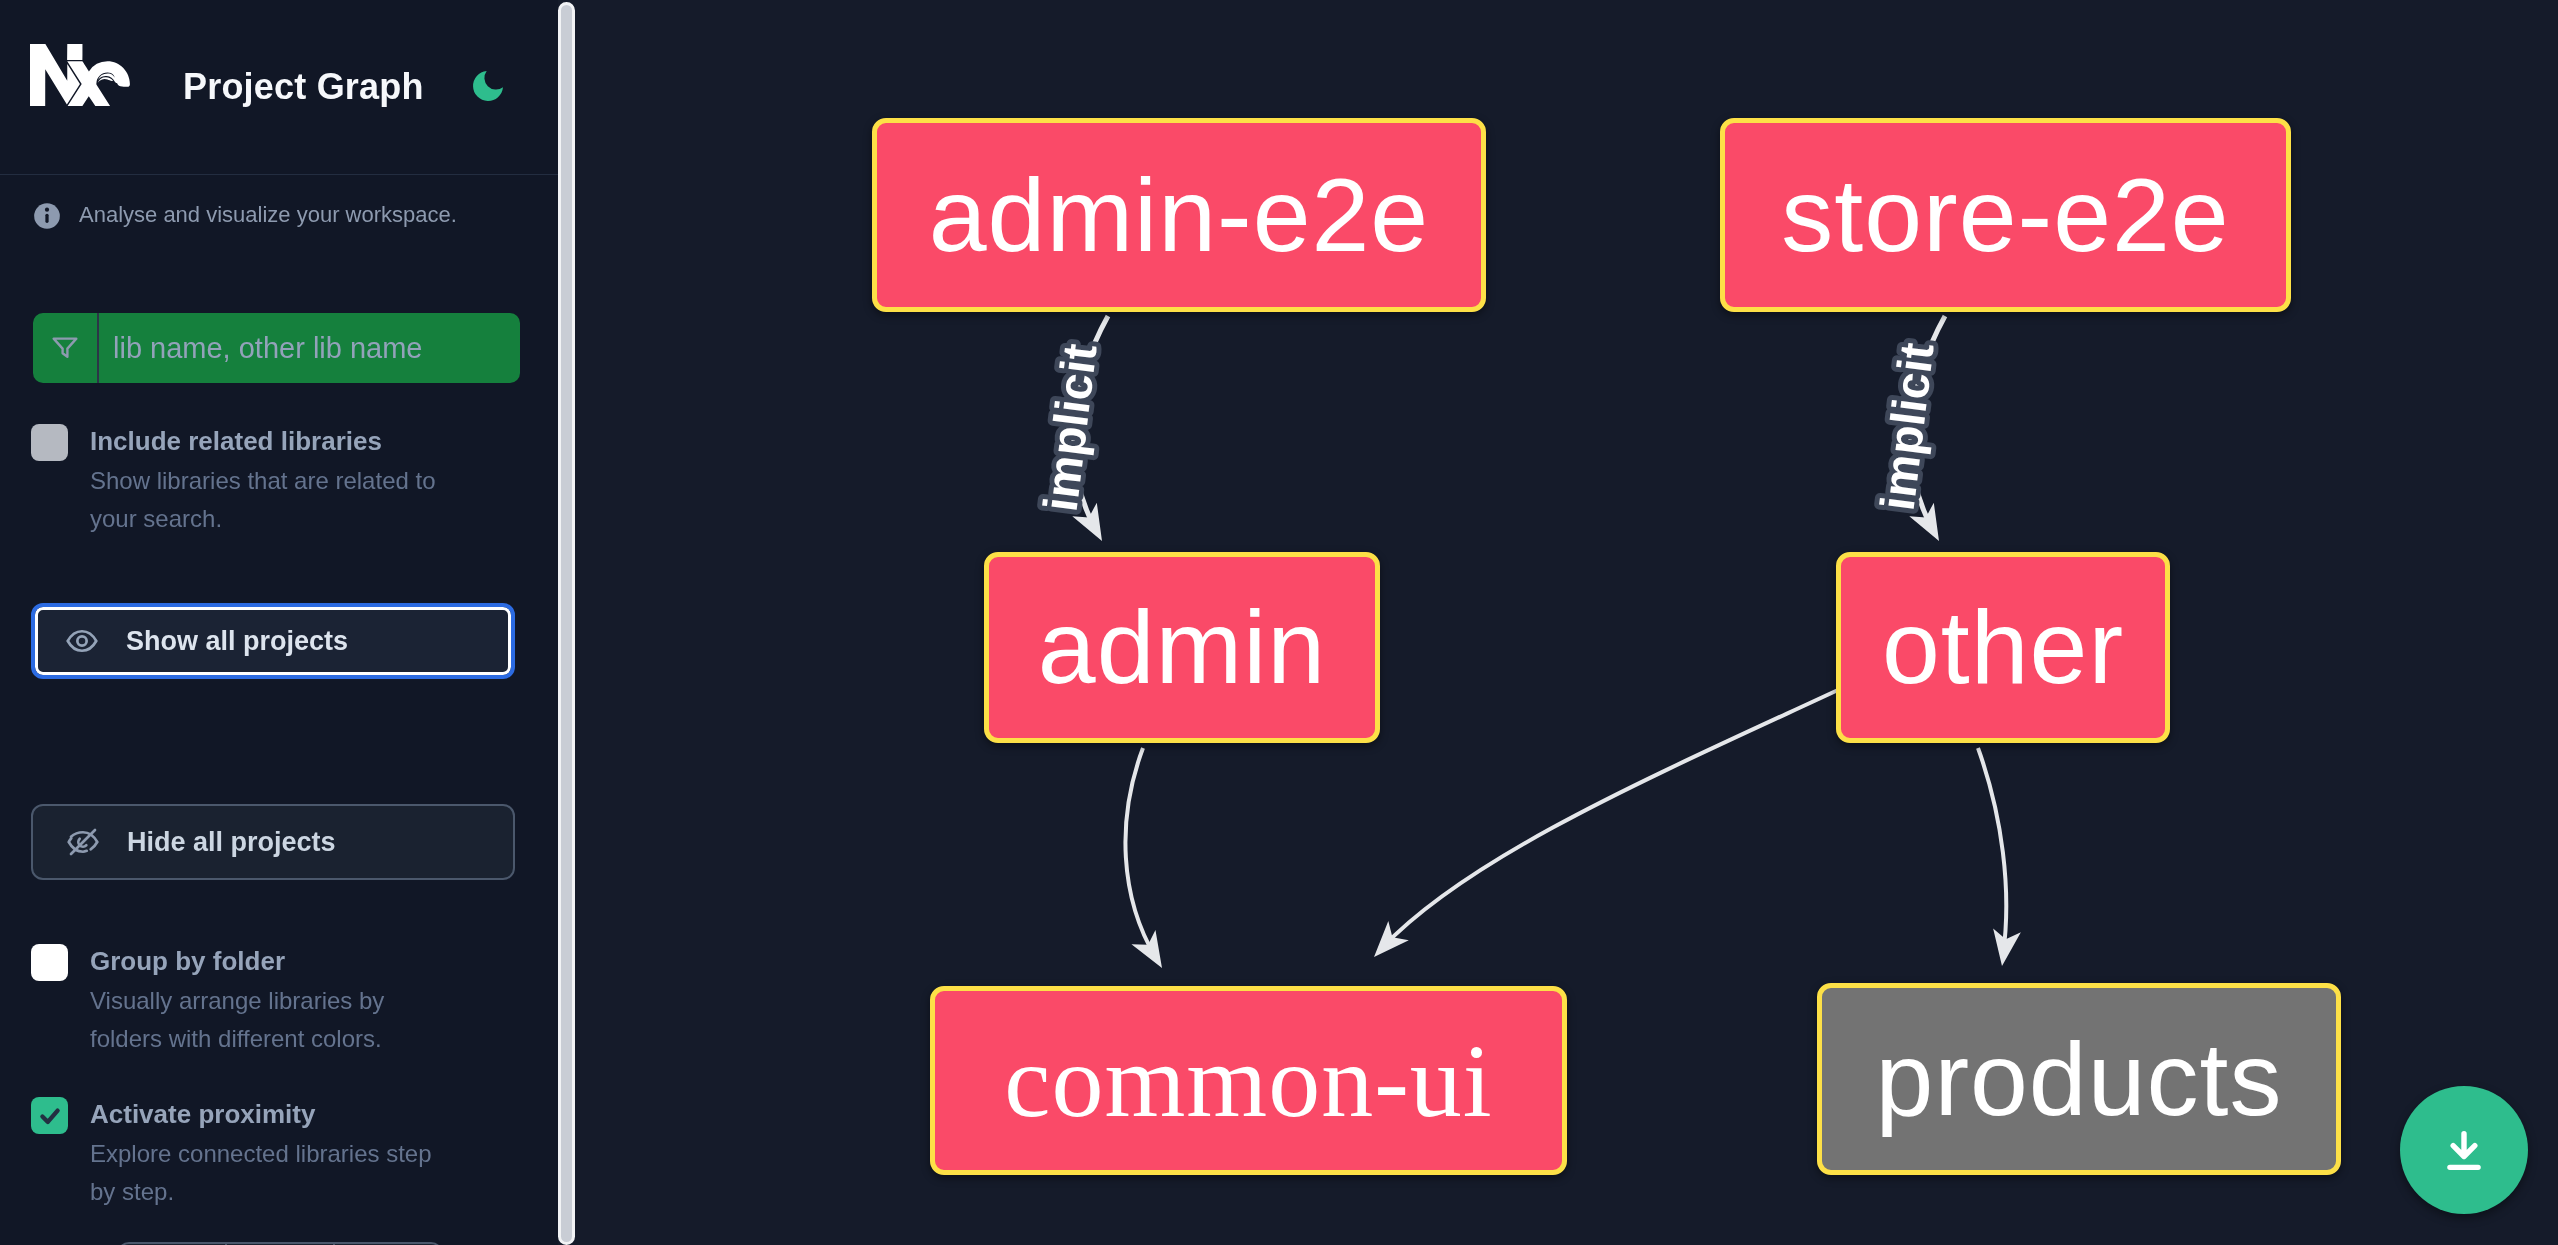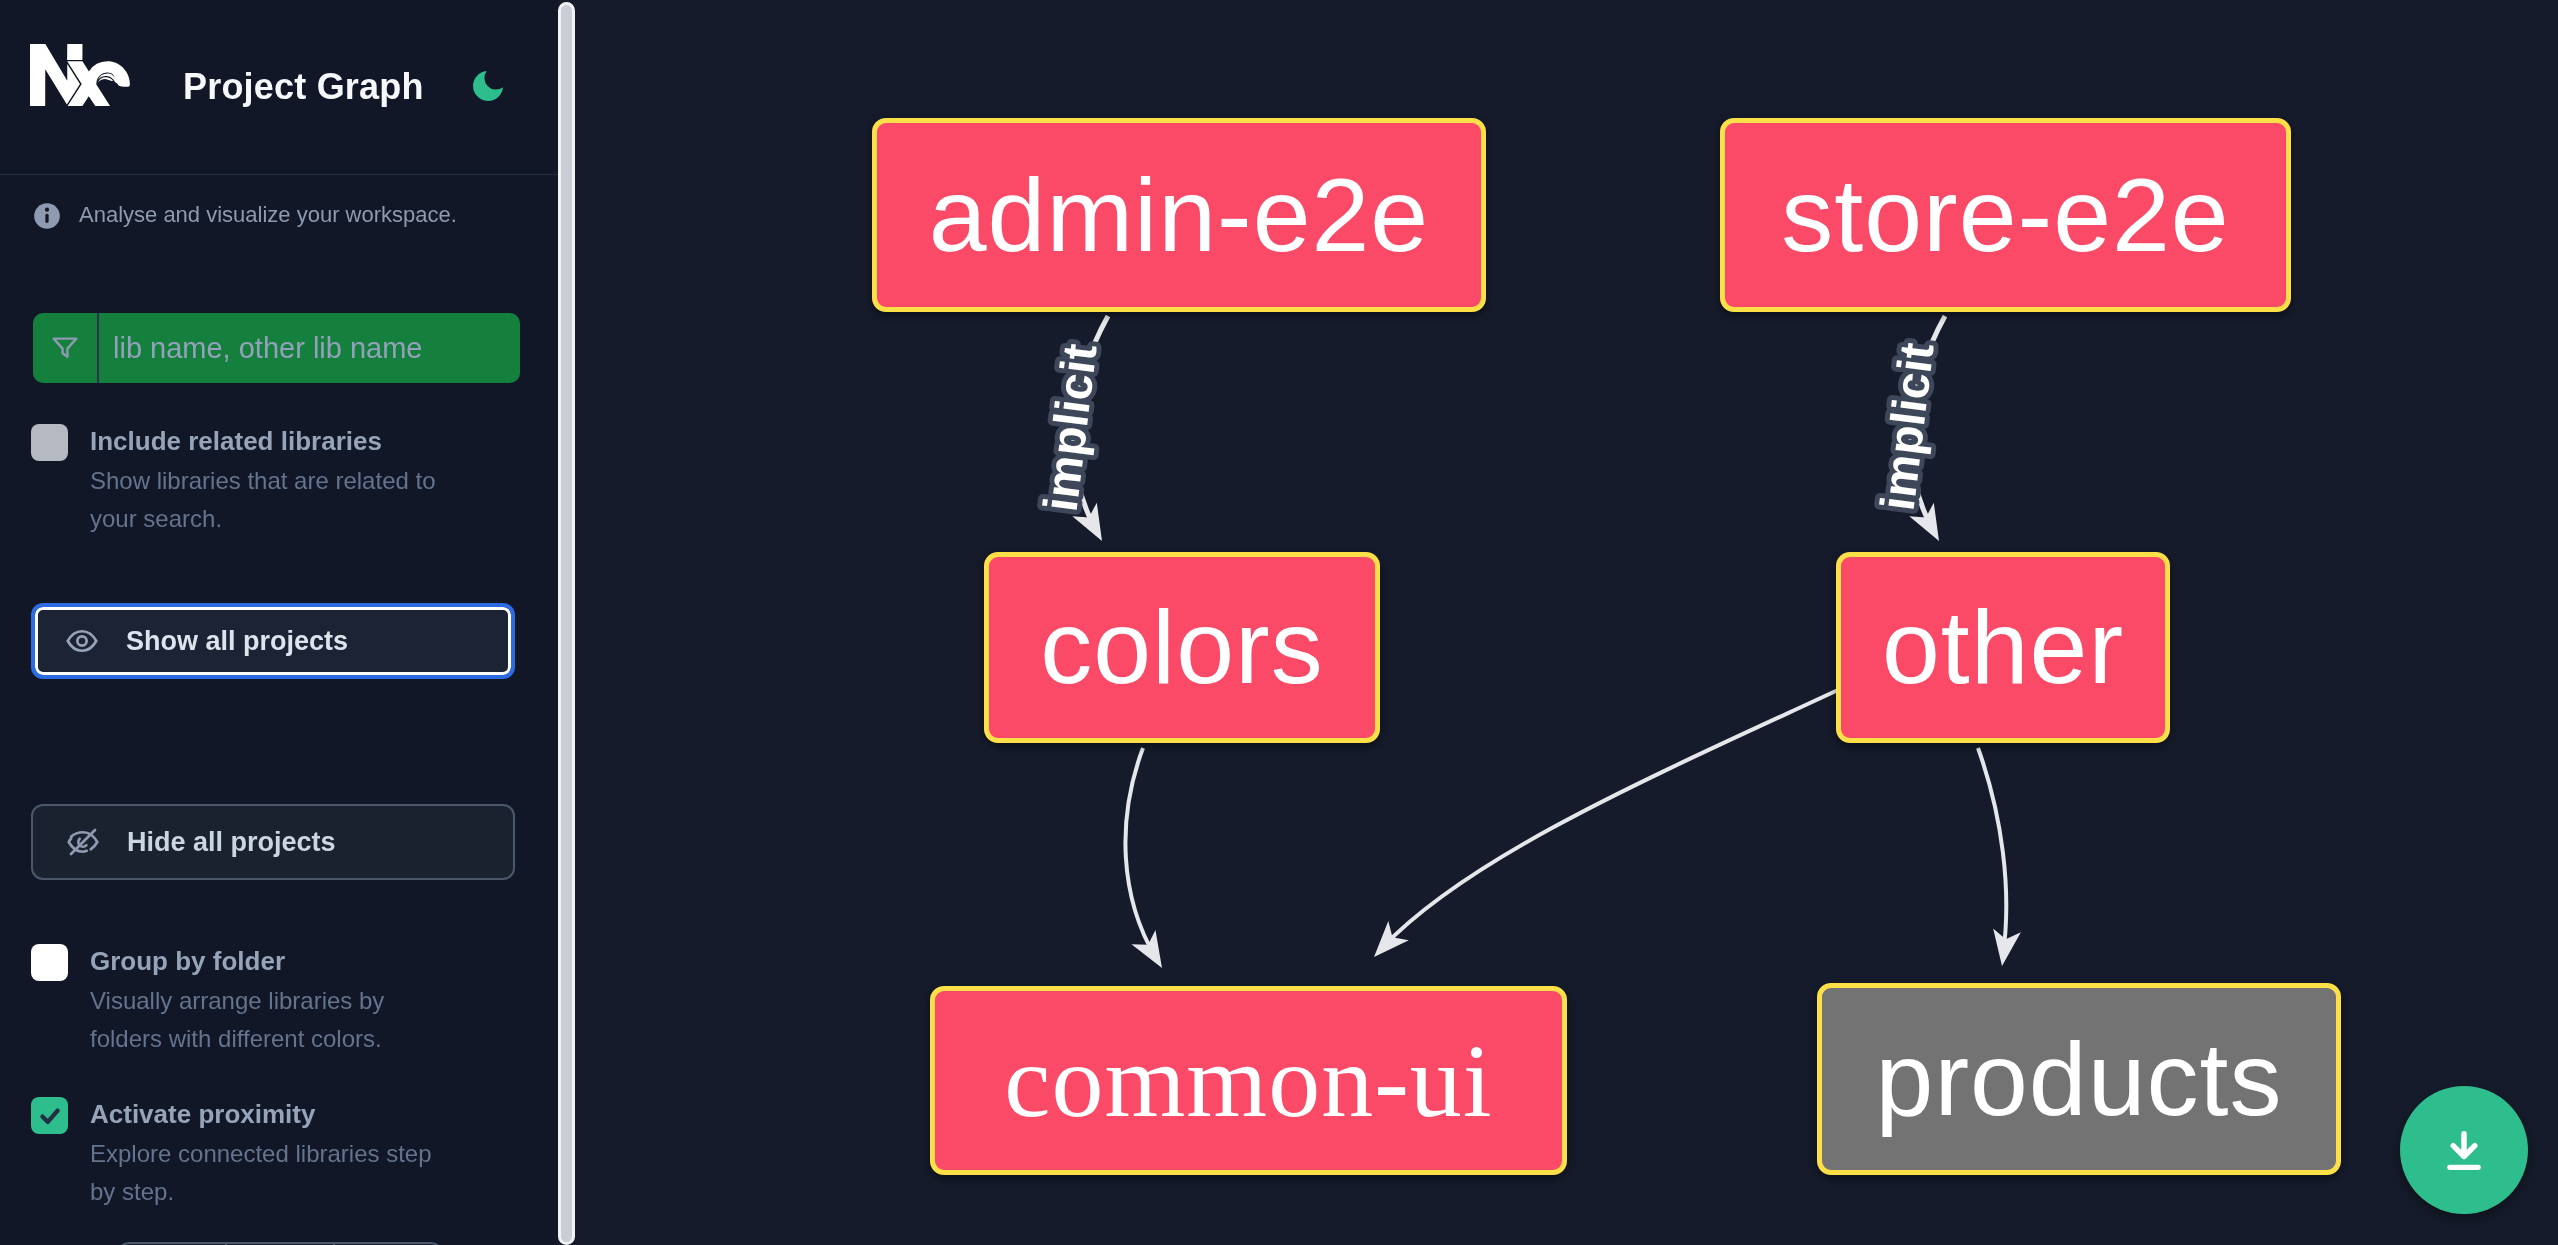--- a/index.html
+++ b/index.html
@@ -138,21 +138,21 @@
     </g>
 
     <g>
       <path d="M 1978 748 C 2002 815, 2012 890, 2003 955" fill="none" stroke="#e5e7ea" stroke-width="4"></path>
       <path d="M0 0 L-36 -14 L-27 0 L-36 14 Z" transform="translate(2002,966) rotate(98)" fill="#e5e7ea"></path>
     </g>
   </svg>
 
   <div class="node node-pink n-admin-e2e">admin-e2e</div>
   <div class="node node-pink n-store-e2e">store-e2e</div>
-  <div class="node node-pink n-admin">colors</div>
+  <div class="node node-pink n-admin">admin</div>
   <div class="node node-pink n-store">other</div>
   <div class="node node-pink n-common-ui">common-ui</div>
   <div class="node node-gray n-products">products</div>
 </div>
 
 <button class="download-btn">
   <span style="display:flex;">
     <svg width="52" height="52" viewBox="0 0 48 48" fill="none">
       <path d="M24 9 v19 M14 20 l10 10 l10 -10 M11 40 h26" stroke="#ffffff" stroke-width="5" stroke-linecap="round" stroke-linejoin="round"></path>
     </svg>

